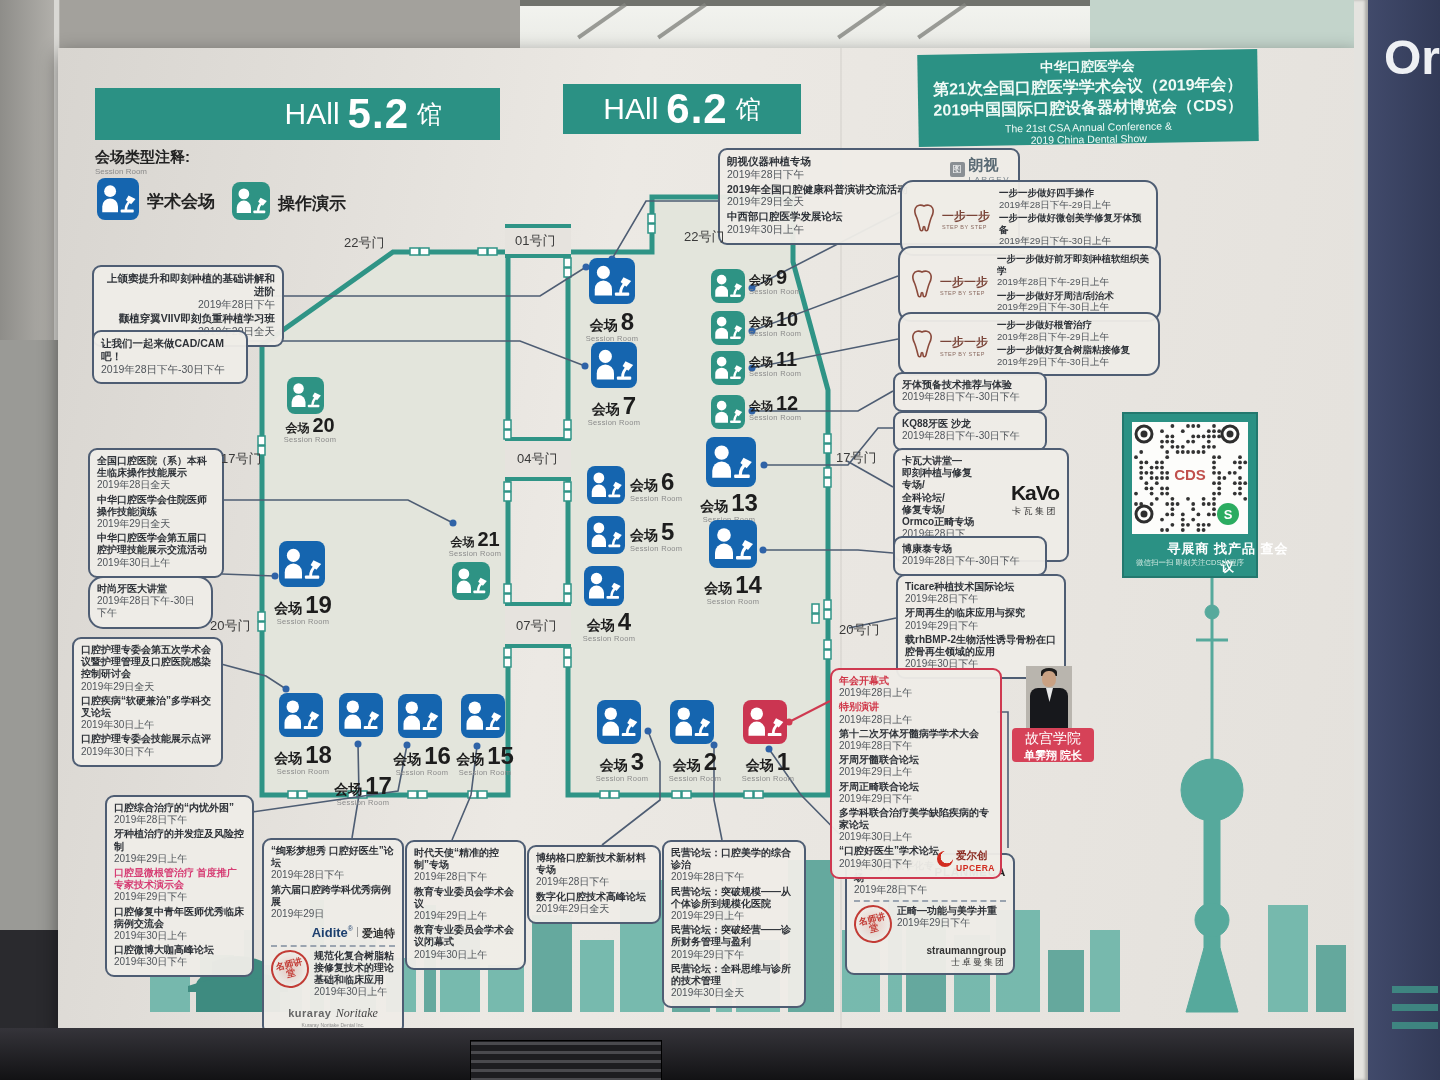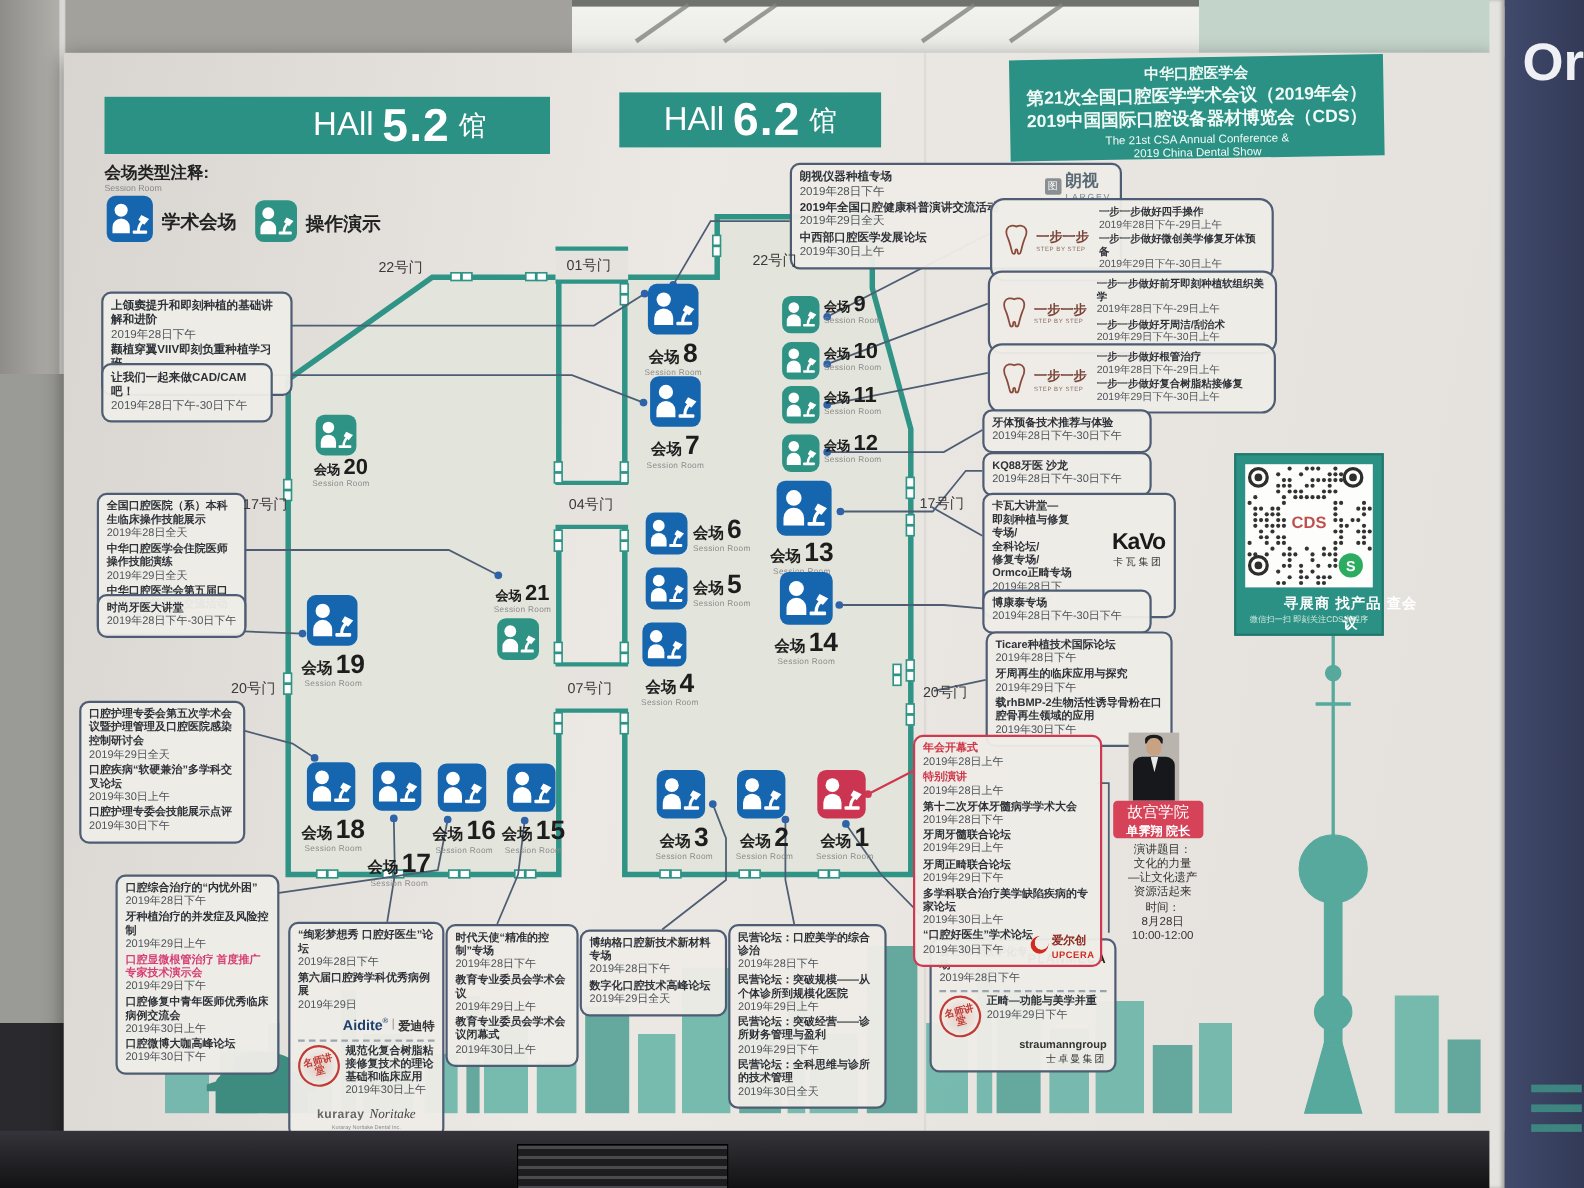--- a/index.html
+++ b/index.html
@@ -344,21 +344,21 @@
           <circle cx="15" cy="15" r="6.8" fill="#fff"></circle>
           <path d="M6 39 v-6.5 a9 9 0 0 1 18 0 V39 Z" fill="#fff"></path>
           <rect x="27" y="36" width="15" height="3.4" rx="1" fill="#fff"></rect>
           <path d="M33 36 C33 30 36 28 39 25" stroke="#fff" stroke-width="3" fill="none" stroke-linecap="round"></path>
           <path d="M36 20 l8 4 -5 6 -6 -5 Z" fill="#fff"></path>
         </svg>
       </div>
     <div class="abs lg-label" style="left:220px;top:144px;">操作演示</div>
 
 
-    <div class="abox wide" id="b1" style="left:34px;top:217px;width:174px;">
+    <div class="abox wide" id="b1" style="left:34px;top:217px;width:192px;text-align:right;">
         <div class="bl">
           <div class="bt">上颌窦提升和即刻种植的基础讲解和进阶</div>
           <div class="bd">2019年28日下午</div>
         </div>
         <div class="bl">
           <div class="bt">颧植穿翼VIIV即刻负重种植学习班</div>
           <div class="bd">2019年29日全天</div>
         </div>
       </div>
     <div class="abox wide" id="b2" style="left:34px;top:282px;width:156px;">
@@ -374,21 +374,21 @@
         </div>
         <div class="bl">
           <div class="bt">中华口腔医学会住院医师操作技能演练</div>
           <div class="bd">2019年29日全天</div>
         </div>
         <div class="bl">
           <div class="bt">中华口腔医学会第五届口腔护理技能展示交流活动</div>
           <div class="bd">2019年30日上午</div>
         </div>
       </div>
-    <div class="abox" id="b4" style="left:30px;top:492px;width:136px;">
+    <div class="abox" id="b4" style="left:30px;top:528px;width:125px;border-radius:15px;">
         <div class="bl">
           <div class="bt">时尚牙医大讲堂</div>
           <div class="bd">2019年28日下午-30日下午</div>
         </div>
       </div>
     <div class="abox" id="b5" style="left:14px;top:589px;width:151px;">
         <div class="bl">
           <div class="bt">口腔护理专委会第五次学术会议暨护理管理及口腔医院感染控制研讨会</div>
           <div class="bd">2019年29日全天</div>
         </div>
@@ -689,29 +689,20 @@
 
     <div id="sp-photo" style="left:968px;top:618px;">
       <span class="sp-hair"></span>
       <span class="sp-head"></span>
       <span class="sp-suit"></span>
       <span class="sp-shirt"></span>
     </div>
     <div id="sp-badge" style="left:954px;top:680px;width:82px;height:34px;">
       <div class="sp-b1">故宫学院</div>
       <div class="sp-b2">单霁翔 院长</div>
-    </div>
-    <div id="sp-text" style="left:956px;top:718px;width:86px;">
-      <div>演讲题目：</div>
-      <div>文化的力量</div>
-      <div>—让文化遗产</div>
-      <div>资源活起来</div>
-      <div>时间：</div>
-      <div>8月28日</div>
-      <div>10:00-12:00</div>
     </div>
 
     <div id="qrblk" style="left:1064px;top:364px;width:132px;height:162px;">
       <div id="qrwhite">
         <svg id="qrsvg" width="116" height="112" viewBox="0 0 116 112">
             <circle cx="12" cy="12" r="8" fill="none" stroke="#2e2e2e" stroke-width="3"></circle>
             <circle cx="12" cy="12" r="3.5" fill="#2e2e2e"></circle>
             <circle cx="98" cy="12" r="8" fill="none" stroke="#2e2e2e" stroke-width="3"></circle>
             <circle cx="98" cy="12" r="3.5" fill="#2e2e2e"></circle>
             <circle cx="12" cy="92" r="8" fill="none" stroke="#2e2e2e" stroke-width="3"></circle>

